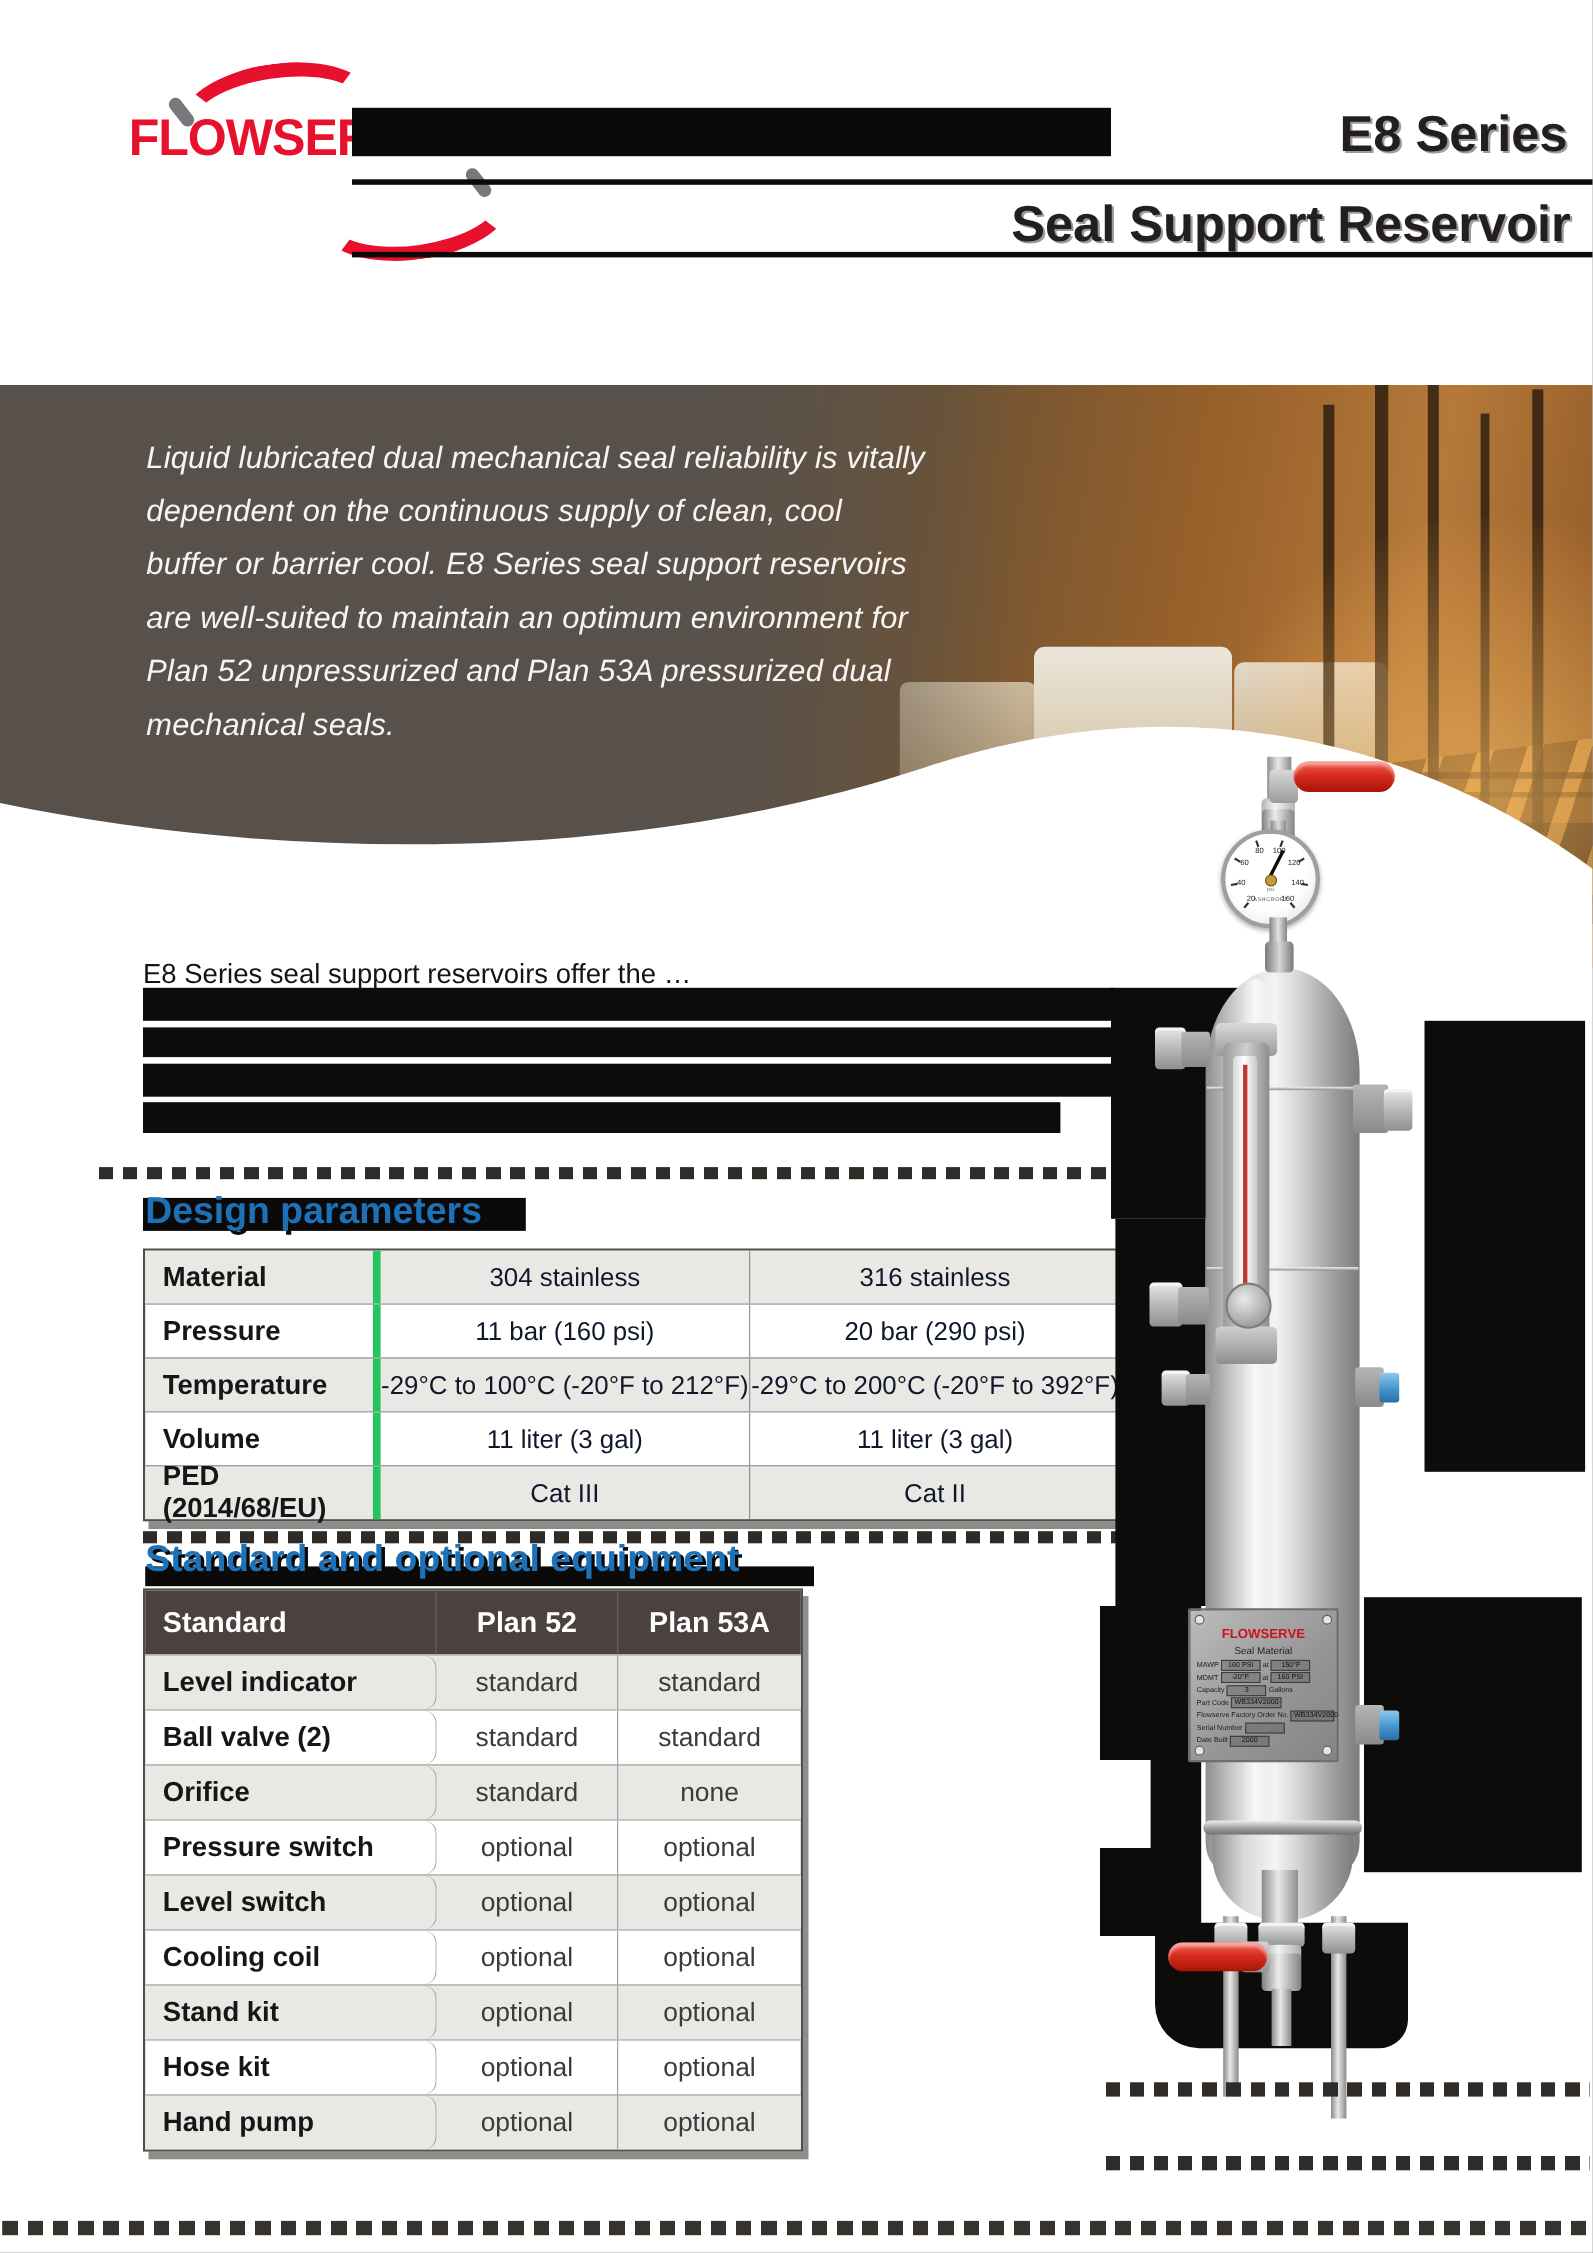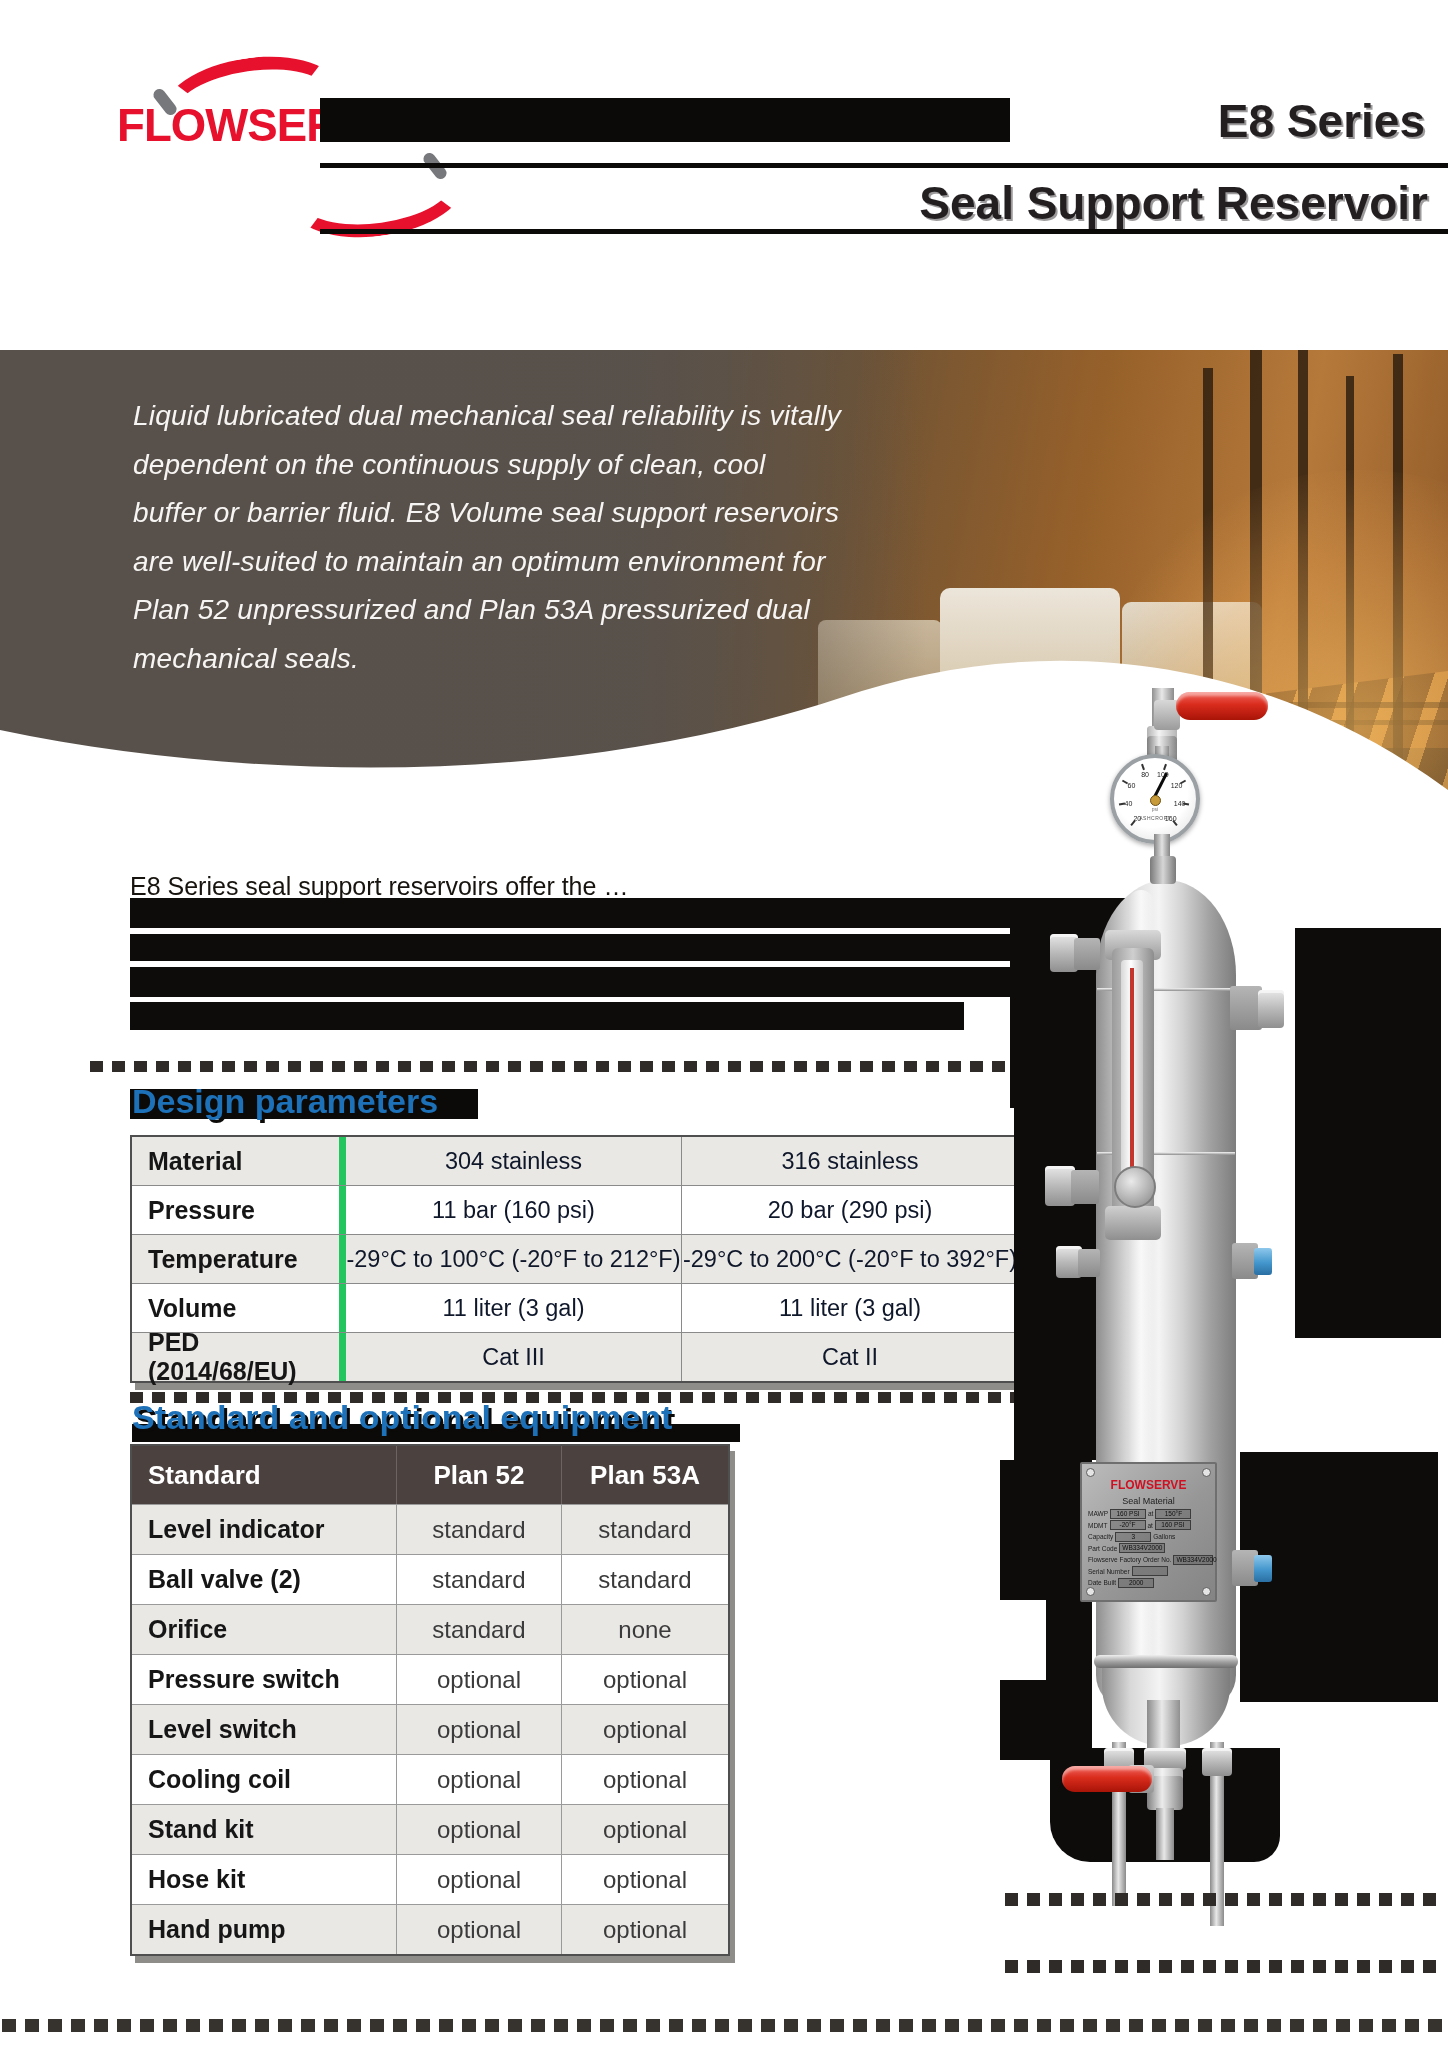--- a/index.html
+++ b/index.html
@@ -94,21 +94,21 @@
   
   .equip-table{left:130px;top:1444px;width:596px;border:2px solid #4f4f4f;background:#fff;box-shadow:5px 7px 0 #8f8d8a;}
   .et-header{display:flex;height:58px;background:#4b4240;color:#ffffff;}
   .et-h{display:flex;align-items:center;font-size:26px;font-weight:bold;box-sizing:border-box;border-right:1px solid #6d6461;}
   .et-h.c0{width:265px;padding-left:16px;}
   .et-h.c1{width:165px;justify-content:center;}
   .et-h.c2{width:166px;justify-content:center;border-right:none;}
   .et-row{display:flex;height:49px;border-top:1px solid #9a9a9a;}
   .et-row.alt{background:#eae8e5;}
   .et-c{display:flex;align-items:center;box-sizing:border-box;border-right:1px solid #9a9a9a;font-size:24px;color:#3b3b3b;}
-  .et-c.c0{width:265px;padding-left:16px;font-size:25px;font-weight:bold;color:#161616;}
+  .et-c.c0{width:265px;padding-left:16px;font-size:25px;font-weight:bold;color:#161616;border-radius:12px;}
   .et-c.c1{width:165px;justify-content:center;}
   .et-c.c2{width:166px;justify-content:center;border-right:none;}
 
   
   .metal-v{background:linear-gradient(90deg,#8e8e8e 0%,#d8d8d8 22%,#f4f4f4 45%,#d2d2d2 62%,#a0a0a0 82%,#7d7d7d 100%);}
   .vessel{left:1096px;top:880px;width:140px;height:825px;border-radius:70px 70px 26px 26px/95px 95px 30px 30px;}
   .vessel-hl{left:1128px;top:890px;width:26px;height:800px;background:linear-gradient(90deg,rgba(255,255,255,0),rgba(255,255,255,.75),rgba(255,255,255,0));border-radius:13px;}
   .seam{height:3px;background:linear-gradient(180deg,#f6f6f6,#8c8c8c);}
   .seam1{left:1097px;top:988px;width:138px;}
   .seam2{left:1097px;top:1152px;width:138px;}
@@ -222,21 +222,21 @@
     <div class="rack2"></div>
     <div class="glow"></div>
     <div class="leftshade"></div>
   </div>
   <svg class="abs hero-wave" viewBox="0 0 1448 530">
     <path d="M0,380 C240,430 560,440 840,348 C1040,280 1260,302 1448,440 L1448,530 L0,530 Z" fill="#ffffff"></path>
   </svg>
   <div class="abs hero-text">
       <div>Liquid lubricated dual mechanical seal reliability is vitally</div>
       <div>dependent on the continuous supply of clean, cool</div>
-      <div>buffer or barrier fluid. E8 Volume seal support reservoirs</div>
+      <div>buffer or barrier cool. E8 Series seal support reservoirs</div>
       <div>are well-suited to maintain an optimum environment for</div>
       <div>Plan 52 unpressurized and Plan 53A pressurized dual</div>
       <div>mechanical seals.</div>
     </div>
 
   <div class="abs intro-line">E8 Series seal support reservoirs offer the …</div>
   <div class="abs redact p1"></div>
   <div class="abs redact p2"></div>
   <div class="abs redact p3"></div>
   <div class="abs redact p4"></div>

